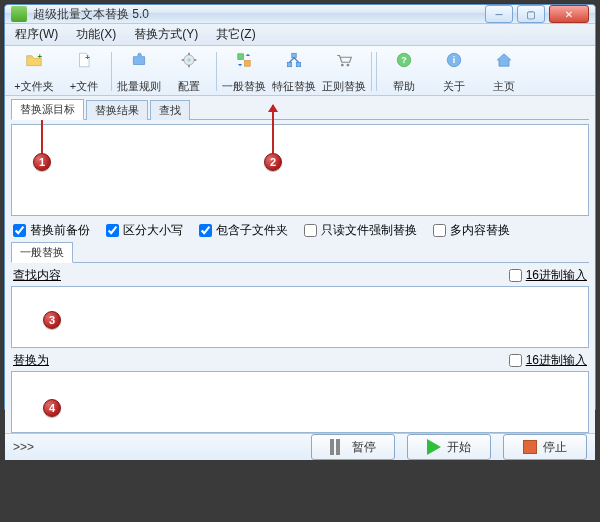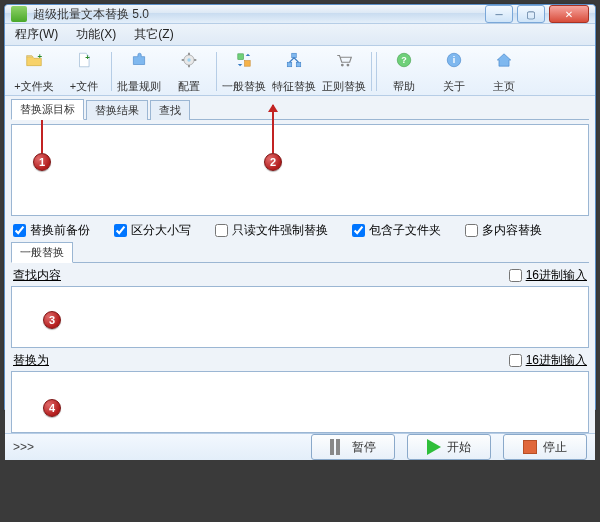--- a/index.html
+++ b/index.html
@@ -113,21 +113,21 @@
     z-index: 2;
   }
   .textbox {
     background: #fff;
     border: 1px solid #9bb6d3;
     flex: 0 0 76px;
     overflow: auto;
     padding: 2px;
   }
   .opts {
-    display: flex; gap: 24px;
+    display: flex; gap: 16px;
     padding: 2px 2px 0 2px;
     font-size: 12px;
   }
   .cb { display: flex; align-items: center; gap: 4px; }
   .cb input { width: 13px; height: 13px; margin: 0; }
   .field-block {
     display: flex; flex-direction: column;
   }
   .field-head {
     display: flex; justify-content: space-between; align-items: center;
@@ -214,20 +214,21 @@
     <div class="win-btns">
       <div class="win-btn">─</div>
       <div class="win-btn">▢</div>
       <div class="win-btn close">✕</div>
     </div>
   </div>
 
   <div class="menubar">
     <div class="menu-item">程序(W)</div>
     <div class="menu-item">功能(X)</div>
+    <div class="menu-item">替换方式(Y)</div>
     <div class="menu-item">其它(Z)</div>
   </div>
 
   <div class="toolbar">
     <div class="tbtn">
       <svg class="ticon" viewBox="0 0 32 32">
           <path fill="#f7d26a" stroke="#caa22e" d="M3 10h10l3 3h13v13H3z"></path>
           <path fill="#fff" stroke="#caa22e" d="M3 8h9l2 2H3z"></path>
           <text x="22" y="14" font-size="14" fill="#2a8a2a" font-weight="bold">+</text>
         </svg>
@@ -325,26 +326,26 @@
     <div class="opts">
       <label class="cb">
           <input type="checkbox" checked="" style="">
           <span>替换前备份</span>
         </label>
       <label class="cb">
           <input type="checkbox" checked="" style="">
           <span>区分大小写</span>
         </label>
       <label class="cb">
+          <input type="checkbox" checked="" style="">
+          <span>包含子文件夹</span>
+        </label>
+      <label class="cb">
           <input type="checkbox" style="">
           <span>只读文件强制替换</span>
-        </label>
-      <label class="cb">
-          <input type="checkbox" checked="" style="">
-          <span>包含子文件夹</span>
         </label>
       <label class="cb">
           <input type="checkbox" style="">
           <span>多内容替换</span>
         </label>
     </div>
 
     <div class="tabstrip" style="height:20px">
       <div class="tab active">一般替换</div>
     </div>

